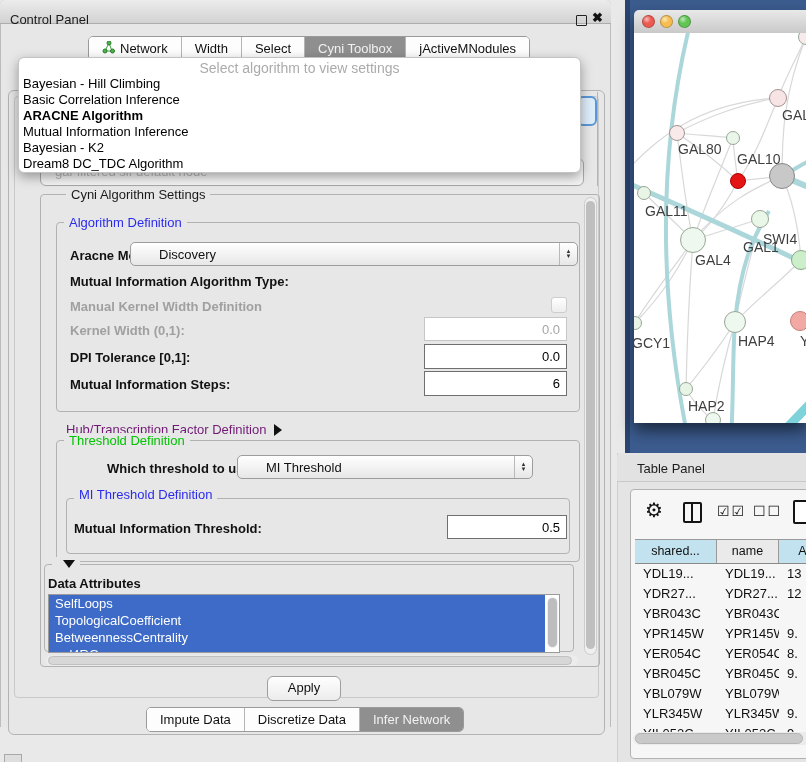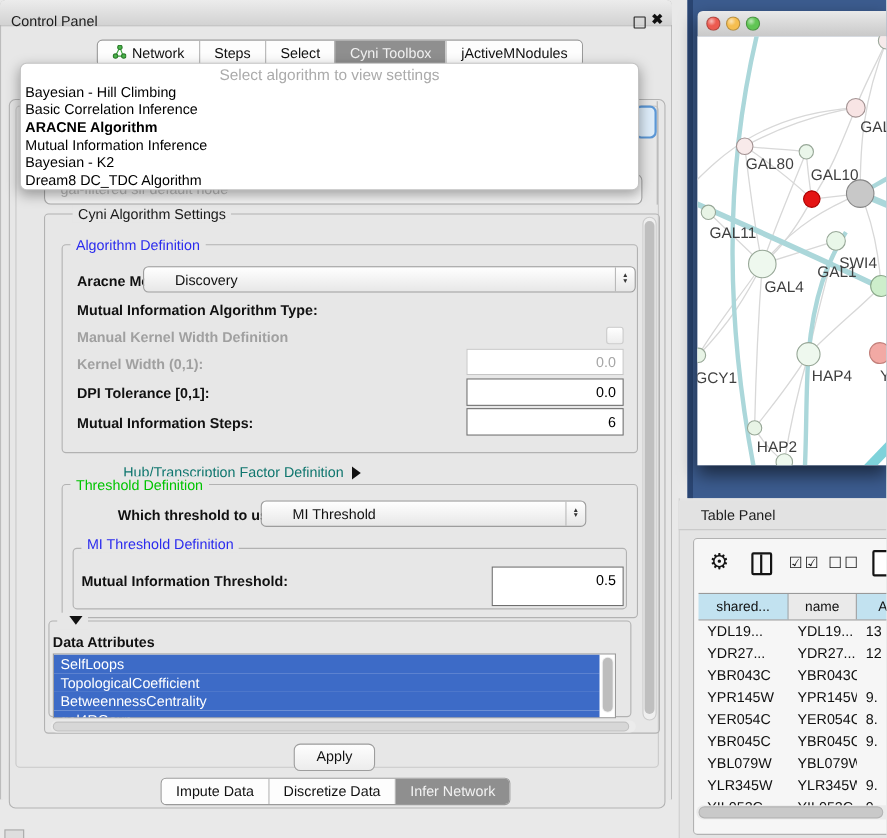--- a/index.html
+++ b/index.html
@@ -36,21 +36,21 @@
   .popup-item{font-size:13px;color:#000;line-height:16px;padding-left:4px;white-space:nowrap;}
   .popup-item.bold{font-weight:bold;}
 
   
   .group{border:1px solid #b2b2b2;border-radius:4px;box-sizing:border-box;}
   .gtitle{position:absolute;background:#e7e7e7;padding:0 5px;font-size:13px;white-space:nowrap;}
   .blue{color:#2b2bee;} .green{color:#00c400;} .dark{color:#1a1a1a;}
 
   .lbl{font-size:13px;font-weight:bold;color:#111;white-space:nowrap;}
   .lbl.dis{color:#a0a0a0;}
-  .plain{font-size:13px;color:#0f766e;white-space:nowrap;margin-left:46px;}
+  .plain{font-size:13px;color:#701a75;white-space:nowrap;}
 
   .combo{border:1px solid #9d9d9d;border-radius:5px;background:linear-gradient(#ffffff,#e7e7e7);box-sizing:border-box;display:flex;align-items:center;}
   .combo .val{flex:1;font-size:13px;color:#111;padding-left:28px;white-space:nowrap;overflow:hidden;}
   .stepper{width:17px;align-self:stretch;border-left:1px solid #b9b9b9;display:flex;flex-direction:column;align-items:center;justify-content:center;color:#333;}
   .stepper span{font-size:6px;line-height:5px;}
 
   .field{border:1px solid #6f6f6f;background:#fff;box-sizing:border-box;font-size:13px;color:#000;text-align:right;padding:4px 6px 0 0;}
   .field.dis{border-color:#c6c6c6;color:#a6a6a6;}
 
   .chk{width:14px;height:14px;border:1px solid #cdcdcd;border-radius:3px;background:linear-gradient(#fff,#ededed);}
@@ -123,21 +123,21 @@
             <line x1="3" y1="10" x2="7" y2="2" stroke="#3aa23a" stroke-width="1"></line>
             <line x1="7" y1="2" x2="10" y2="10" stroke="#3aa23a" stroke-width="1"></line>
             <line x1="3" y1="10" x2="10" y2="10" stroke="#3aa23a" stroke-width="1"></line>
             <circle cx="3" cy="10" r="2" fill="#49b749" stroke="#2d7d2d"></circle>
             <circle cx="7" cy="2" r="2" fill="#49b749" stroke="#2d7d2d"></circle>
             <circle cx="10.5" cy="10" r="2" fill="#49b749" stroke="#2d7d2d"></circle>
           </svg></span>
         <span>Network</span>
       </div>
       <div class="tab">
-        <span>Steps</span>
+        <span>Width</span>
       </div>
       <div class="tab">
         <span>Select</span>
       </div>
       <div class="tab sel">
         <span>Cyni Toolbox</span>
       </div>
       <div class="tab">
         <span>jActiveMNodules</span>
       </div>
@@ -212,21 +212,21 @@
     <div class="val">MI Threshold</div>
     <div class="stepper">
         <span>▲</span>
         <span>▼</span>
       </div>
   </div>
 
   <div class="abs group" style="left:66px;top:498px;width:504px;height:56px;z-index:2;"></div>
   <div class="abs gtitle blue" style="left:74px;top:487px;z-index:2;">MI Threshold Definition</div>
   <div class="abs lbl" style="left:74px;top:521px;z-index:2;">Mutual Information Threshold:</div>
-  <div class="abs field" style="left:447px;top:515px;width:120px;height:36px;z-index:2;padding-left:48px;">0.5</div>
+  <div class="abs field" style="left:447px;top:515px;width:120px;height:24px;z-index:2;padding-left:48px;">0.5</div>
 
   <div class="abs group" style="left:44px;top:564px;width:530px;height:88px;z-index:2;"></div>
   <div class="abs gtitle dark" style="left:52px;top:557px;z-index:2;">
     <span class="arrow-down"></span>
   </div>
   <div class="abs lbl" style="left:48px;top:576px;z-index:2;">Data Attributes</div>
   <div class="abs src-list">
     <div id="src-items">
         <div class="src-item">SelfLoops</div>
         <div class="src-item">TopologicalCoefficient</div>

